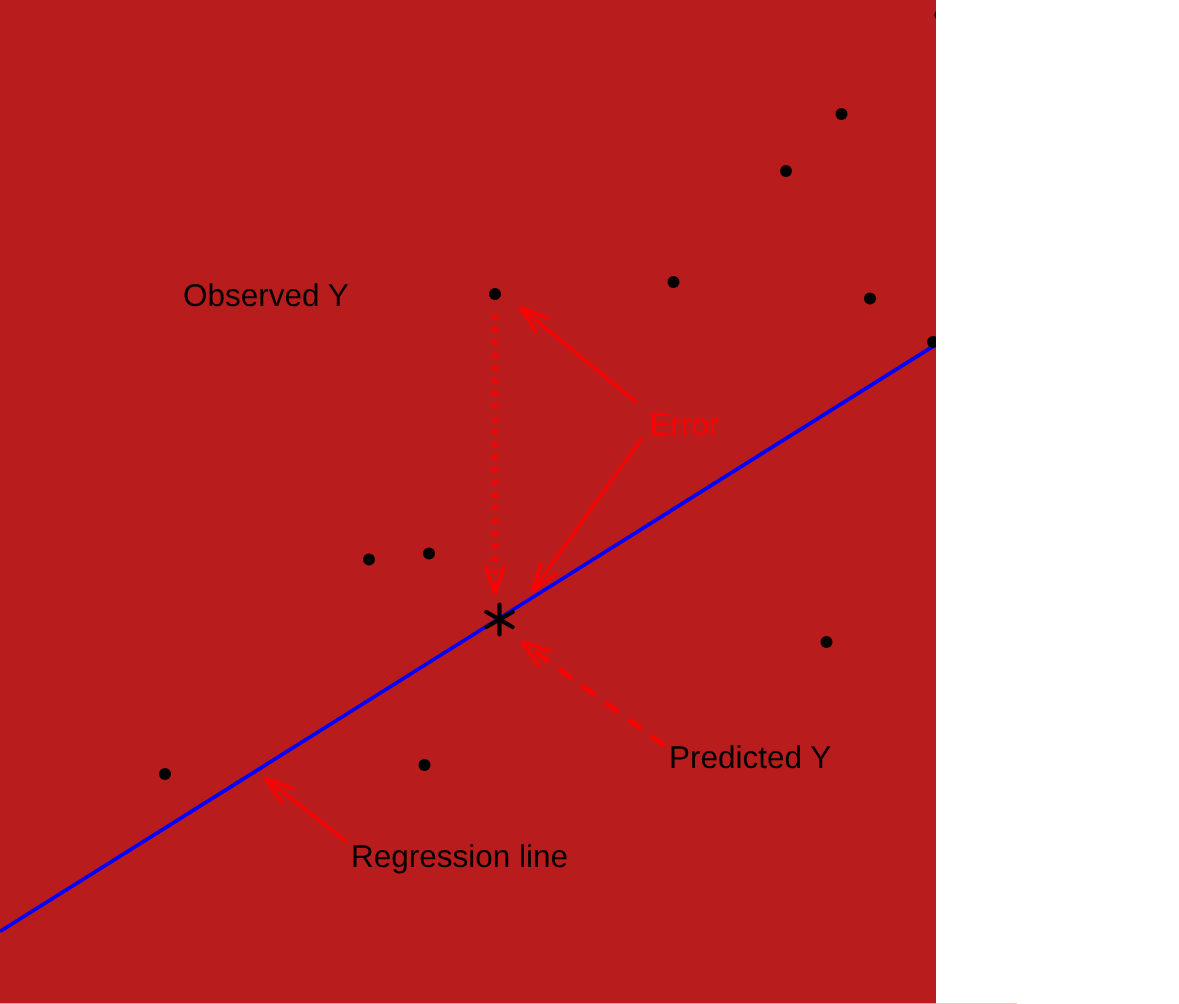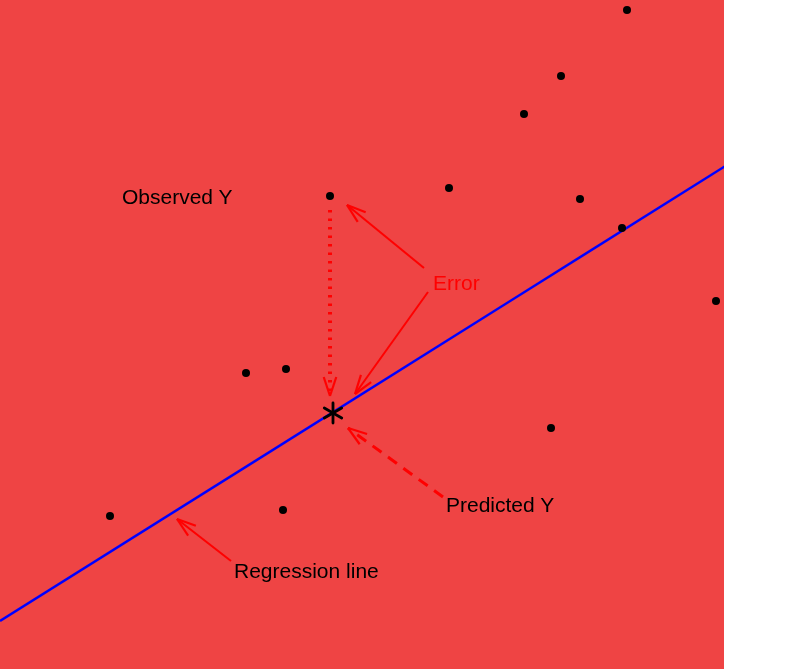--- a/index.html
+++ b/index.html
@@ -3,23 +3,23 @@
 <meta charset="utf-8">
 <style>
   html, body {
     margin: 0;
     padding: 0;
     background: #ffffff;
     font-family: "Liberation Sans", sans-serif;
   }
   .figure-wrap {
     position: relative;
-    width: 724px;
+    width: 624px;
     height: 669px;
-    background: #ef4444;
+    background: #b91c1c;
     overflow: hidden;
   }
   svg text {
     font-family: "Liberation Sans", sans-serif;
   }
 </style>
 </head>
 <body>
 
 <div class="figure-wrap">

